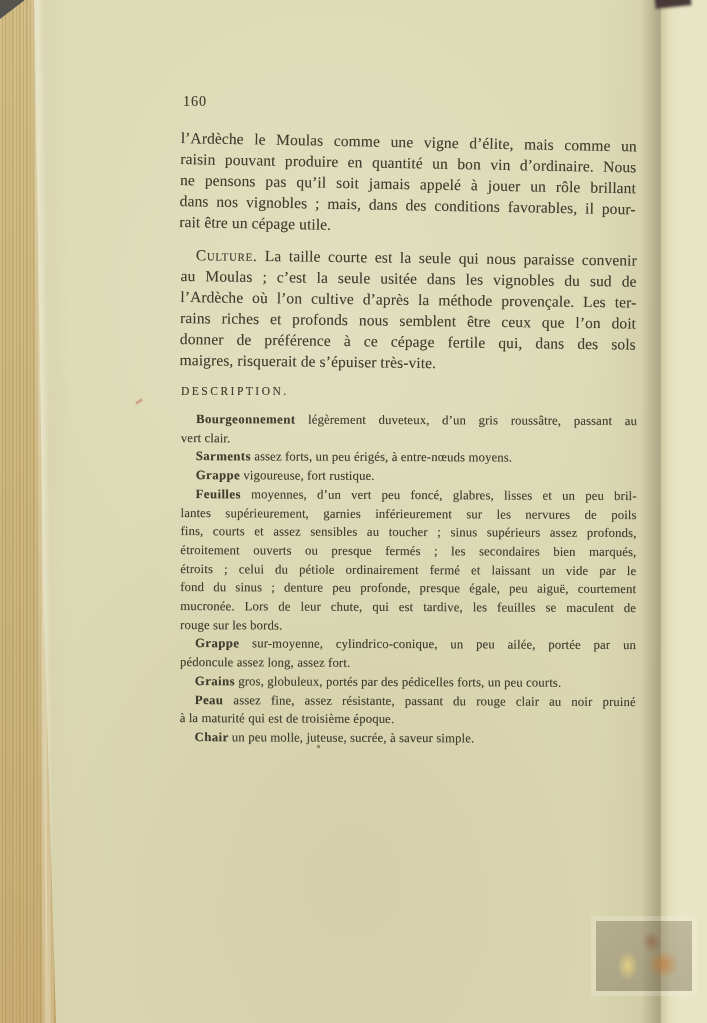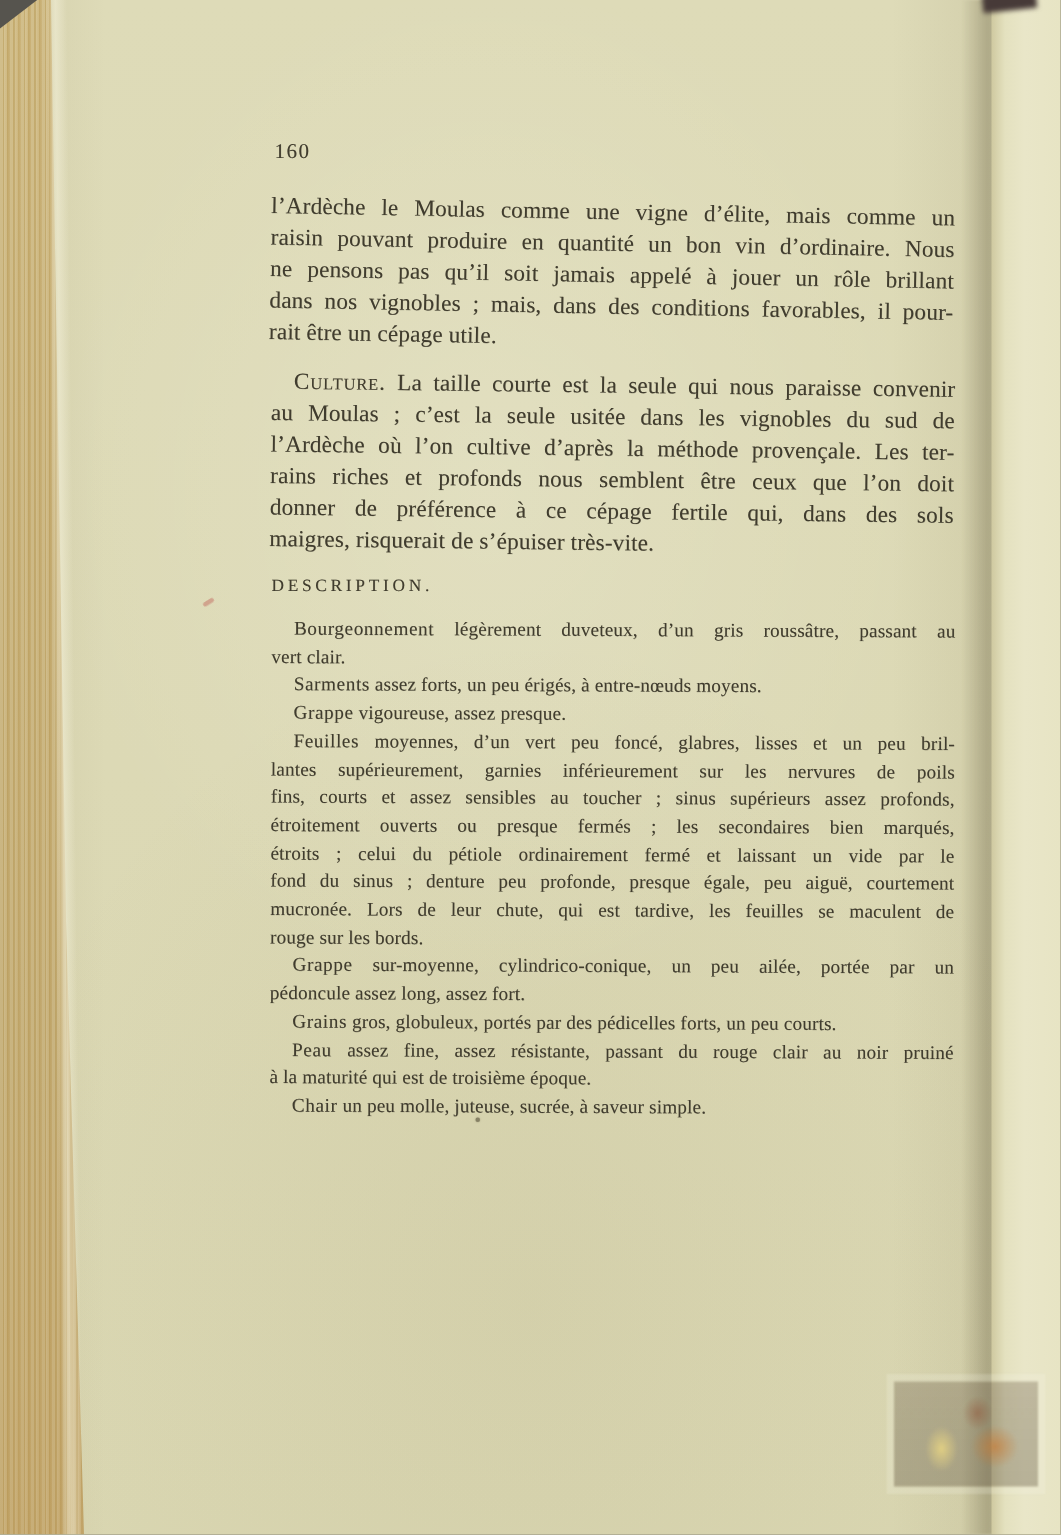--- a/index.html
+++ b/index.html
@@ -105,21 +105,21 @@
   .para0 { transform: rotate(1.05deg); transform-origin: 0 0; }
   .para1 { transform: rotate(0.7deg); transform-origin: 0 0; }
 
   .desc-heading {
     text-align: left; font-size: 11.5px; letter-spacing: 2.5px;
     margin: 15px 0 13px 0;
   }
 
   .description { font-size: 12.8px; line-height: 18.7px; transform: rotate(0.25deg); transform-origin: 0 0; }
   .desc-item { margin: 0; }
-  .lead { font-weight: normal; letter-spacing: 0.4px; }
+  .lead { font-weight: bold; letter-spacing: 0.4px; }
   .smallcaps { font-variant: small-caps; letter-spacing: 0.6px; }
 </style>
 </head>
 <body>
 
 <div id="scan">
   <div class="page-surface"></div>
   <div class="fore-edge"></div>
   <div class="fore-edge-highlight"></div>
   <div class="corner-dark-tl"></div>
@@ -157,21 +157,21 @@
 
     <div id="description" class="description">
         <div class="desc-item">
           <div class="line indent"><span class="lead">Bourgeonnement</span><span> légèrement duveteux, d’un gris roussâtre, passant au</span></div>
           <div class="line last"><span>vert clair.</span></div>
         </div>
         <div class="desc-item">
           <div class="line last indent"><span class="lead">Sarments</span><span> assez forts, un peu érigés, à entre-nœuds moyens.</span></div>
         </div>
         <div class="desc-item">
-          <div class="line last indent"><span class="lead">Grappe</span><span> vigoureuse, assez presque.</span></div>
+          <div class="line last indent"><span class="lead">Grappe</span><span> vigoureuse, fort rustique.</span></div>
         </div>
         <div class="desc-item">
           <div class="line indent"><span class="lead">Feuilles</span><span> moyennes, d’un vert peu foncé, glabres, lisses et un peu bril-</span></div>
           <div class="line"><span>lantes supérieurement, garnies inférieurement sur les nervures de poils</span></div>
           <div class="line"><span>fins, courts et assez sensibles au toucher ; sinus supérieurs assez profonds,</span></div>
           <div class="line"><span>étroitement ouverts ou presque fermés ; les secondaires bien marqués,</span></div>
           <div class="line"><span>étroits ; celui du pétiole ordinairement fermé et laissant un vide par le</span></div>
           <div class="line"><span>fond du sinus ; denture peu profonde, presque égale, peu aiguë, courtement</span></div>
           <div class="line"><span>mucronée. Lors de leur chute, qui est tardive, les feuilles se maculent de</span></div>
           <div class="line last"><span>rouge sur les bords.</span></div>

